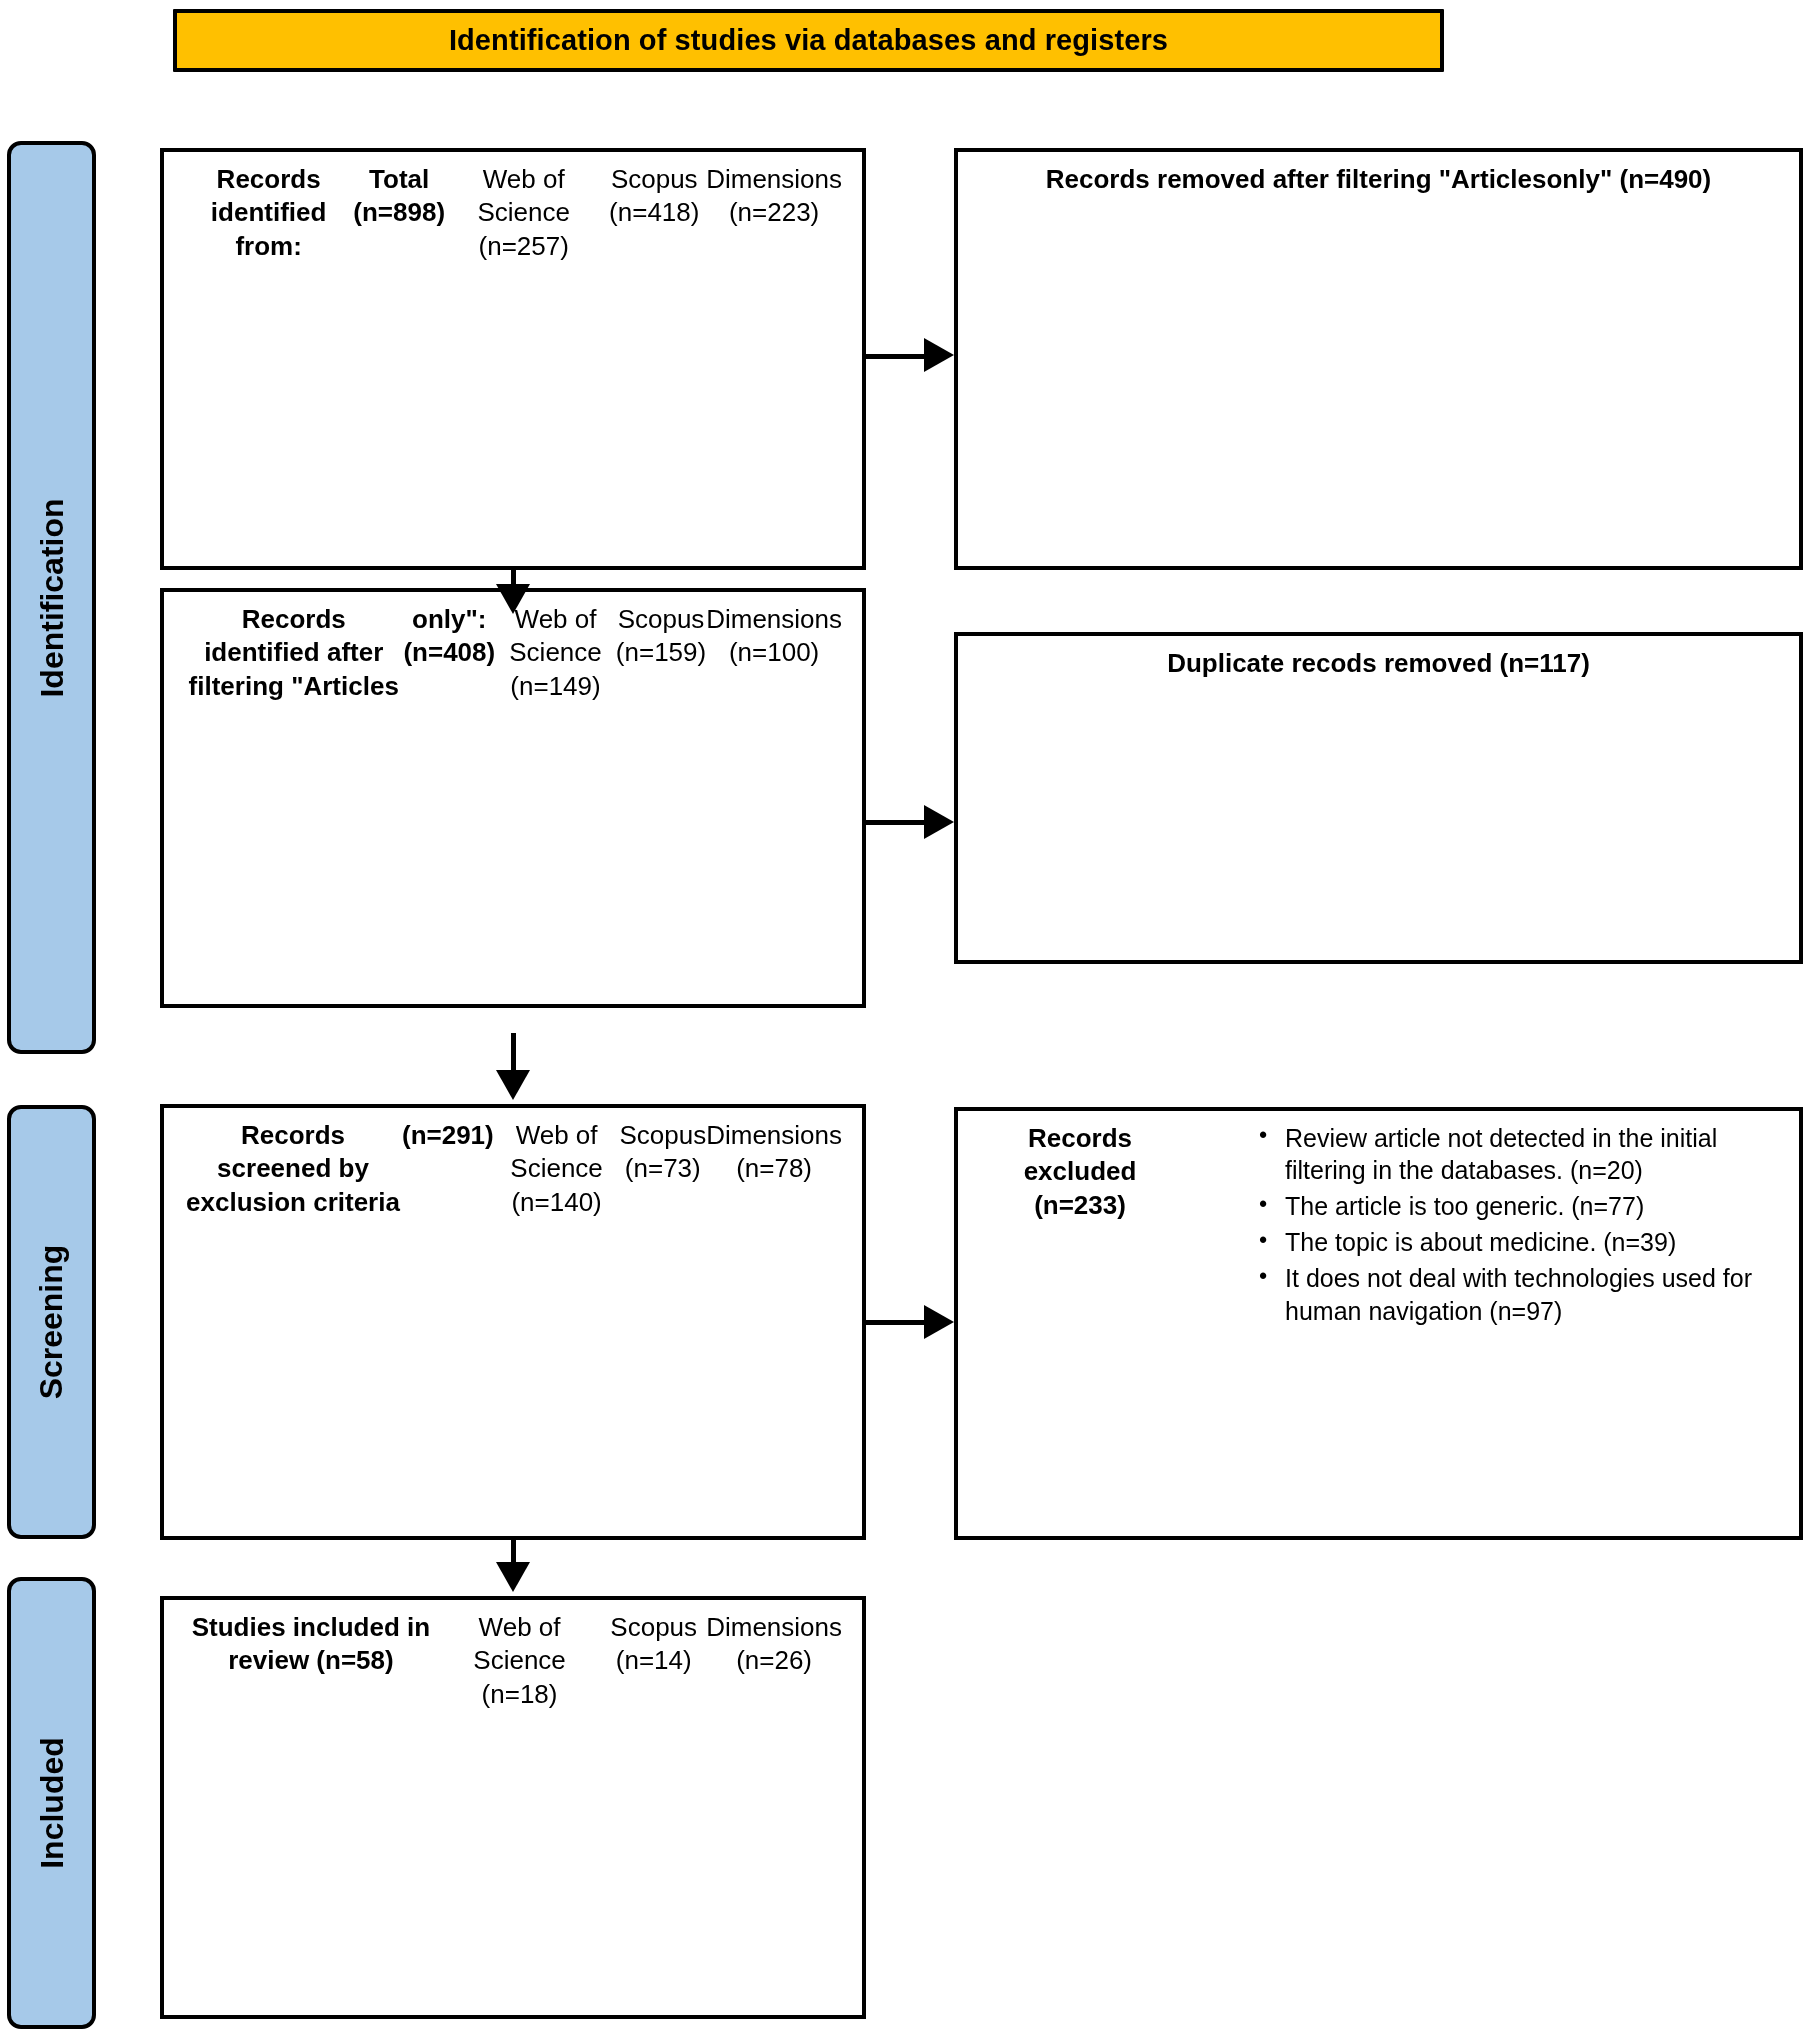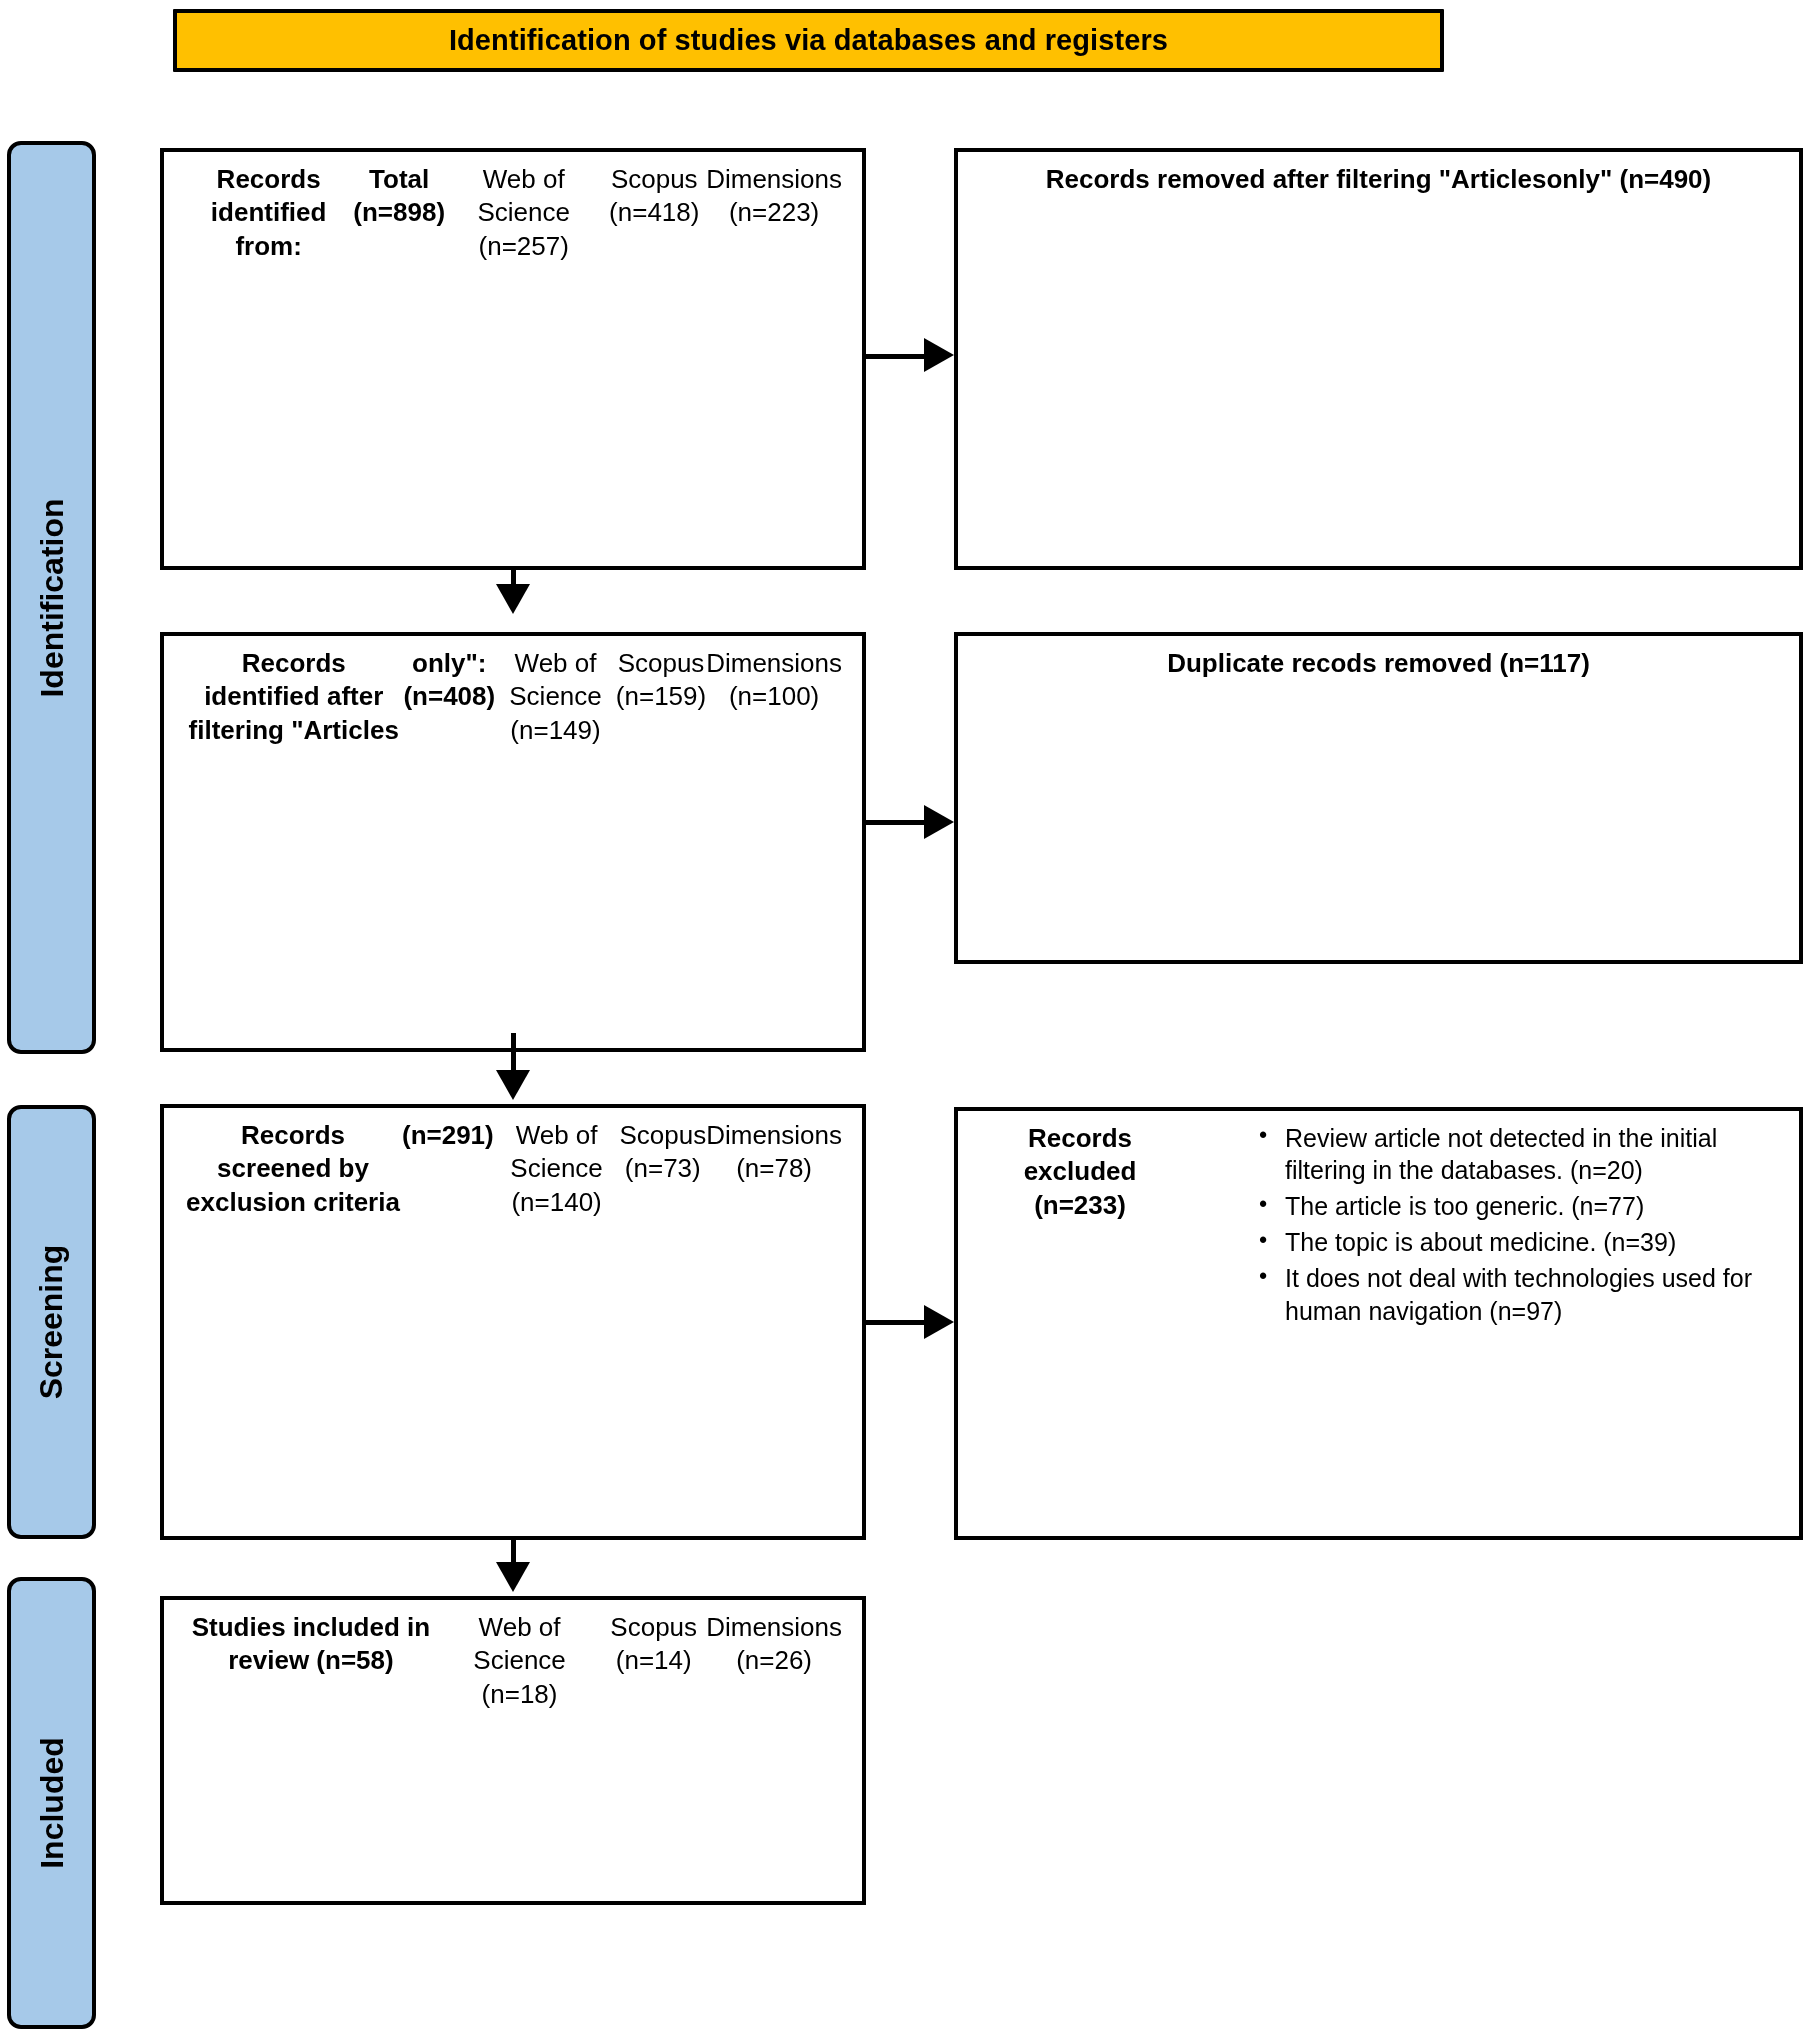--- a/index.html
+++ b/index.html
@@ -51,25 +51,25 @@
     display: flex;
     flex-direction: row;
     justify-content: center;
     padding: 10.5px 20px;
   }
   .box.left  { left: 160px;  width: 706px; }
   .box.right { left: 954px; width: 849px; }
 
   #box-identified      { top: 148px;  height: 422px; }
   #box-removed-filter  { top: 148px;  height: 422px; }
-  #box-after-filter    { top: 632px; height: 420px; }
+  #box-after-filter    { top: 588px; height: 420px; }
   #box-duplicates      { top: 632px; height: 332px; }
   #box-screened        { top: 1104px; height: 436px; }
   #box-excluded        { top: 1107px; height: 433px; gap: 44px; }
-  #box-included        { top: 1596px; height: 309px; }
+  #box-included        { top: 1596px; height: 423px; }
 
   .line      { font-size: 26px; color: #000; line-height: 1.30; text-align: center; }
   .line.b    { font-weight: bold; }
   .line.spacer { height: 30px; }
 
   
   .excl-title {
     font-weight: bold; font-size: 26px; color: #000;
     text-align: center; line-height: 1.3; margin-bottom: 24.6px;
   }

